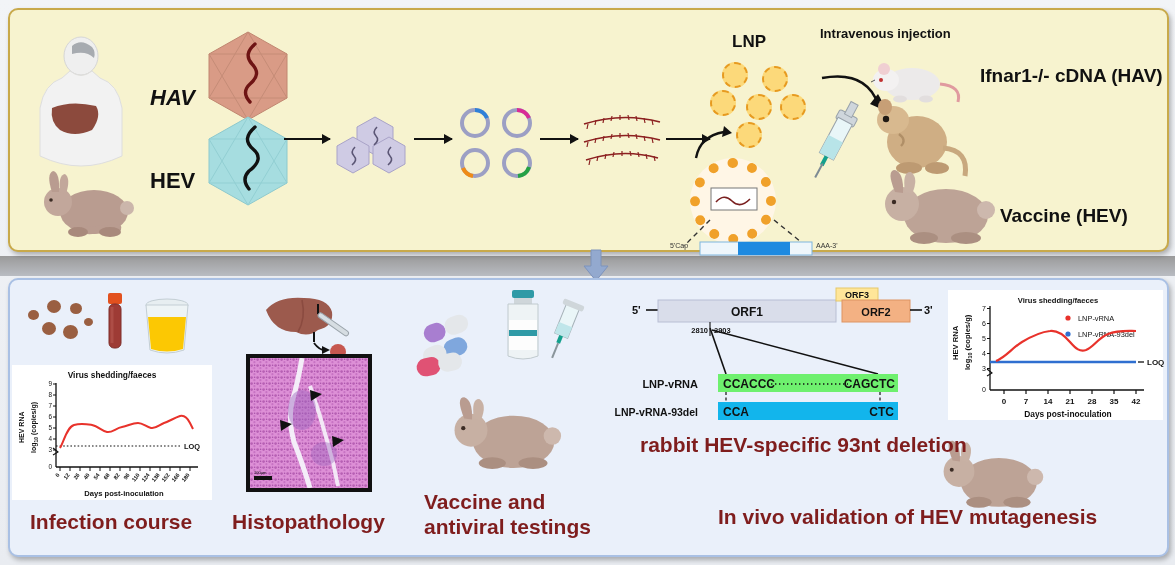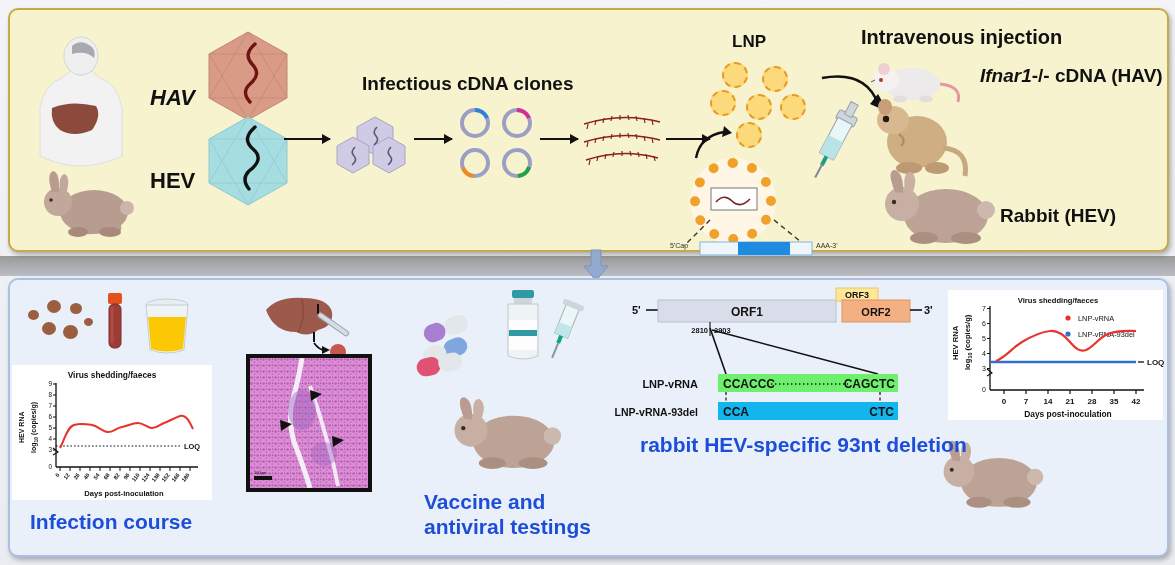--- a/index.html
+++ b/index.html
@@ -21,21 +21,21 @@
     position:absolute;left:8px;top:278px;width:1157px;height:275px;
     background:#eaf0fa;border:2px solid #a9c0e4;border-radius:10px;
     box-shadow:2px 3px 5px rgba(0,0,0,.28);
   }
   .band{position:absolute;left:0;top:256px;width:1175px;height:20px;
         background:linear-gradient(180deg,#9a9a9a,#b9bcc2);}
   .downarrow{position:absolute;left:583px;top:250px;width:26px;height:32px;}
 
   
   .lbl{position:absolute;font-weight:bold;color:#111;white-space:nowrap;}
-  .ital{font-style:italic;}
+  .ital{}
 
   
   .human{position:absolute;left:16px;top:28px;width:110px;height:130px;}
   .rabbit-top{position:absolute;left:22px;top:158px;width:106px;height:72px;}
   .hex{position:absolute;}
   .t-arrow{position:absolute;height:2px;background:#111;}
   .t-arrow:after{content:"";position:absolute;right:-1px;top:-4px;
      border-left:9px solid #111;border-top:5px solid transparent;border-bottom:5px solid transparent;}
   .plasmid{position:absolute;width:30px;height:30px;border-radius:50%;
            border:4px solid #9c9fc4;box-sizing:border-box;}
@@ -52,21 +52,21 @@
 
   
   .chartbox{position:absolute;background:#fff;}
   .chart-l{left:12px;top:365px;width:200px;height:135px;}
   .chart-r{left:948px;top:290px;width:215px;height:130px;}
   .histo{position:absolute;left:246px;top:354px;width:126px;height:138px;
          border:4px solid #111;box-sizing:border-box;overflow:hidden;background:#d98fd0;}
   .genome{position:absolute;left:630px;top:288px;width:310px;height:130px;}
 
   .pellet{position:absolute;border-radius:50%;background:#9a5f41;}
-  .cbl{position:absolute;font-weight:bold;color:#1d4ed8;white-space:nowrap;}
+  .cbl{position:absolute;font-weight:bold;color:#7f1d1d;white-space:nowrap;}
   svg{display:block;overflow:visible;}
 </style>
 </head>
 <body>
 
 <div class="stage">
 
   <div class="band"></div>
 
   <div class="panel-top">
@@ -114,21 +114,20 @@
         <line x1="43" y1="2" x2="4" y2="68"></line>
           <line x1="43" y1="2" x2="82" y2="68"></line>
         <line x1="4" y1="24" x2="43" y2="90"></line>
           <line x1="82" y1="24" x2="43" y2="90"></line>
       </g>
       <path d="M50 12 q-14 12 -2 22 q12 10 -4 22 q-8 8 0 18" stroke="#111" stroke-width="3.4" fill="none" stroke-linecap="round"></path>
     </svg>
 
     <div class="t-arrow" style="left:274px;top:128px;width:46px;"></div>
 
-    <div class="lbl" style="left:352px;top:63px;font-size:19px;">Infectious cDNA clones</div>
 
     <svg style="position:absolute;left:325px;top:105px;width:74px;height:60px;" viewBox="0 0 74 60">
       <g fill="#cfcbe4" stroke="#a9a3c8">
         <polygon points="40,2 58,12 58,30 40,40 22,30 22,12"></polygon>
         <polygon points="18,22 34,31 34,49 18,58 2,49 2,31"></polygon>
         <polygon points="54,22 70,31 70,49 54,58 38,49 38,31"></polygon>
       </g>
       <g stroke="#5b5675" stroke-width="1.6" fill="none">
         <path d="M42 12 q-5 5 -1 9 q4 4 -2 9"></path>
         <path d="M20 32 q-5 5 -1 9 q4 4 -2 9"></path>
@@ -202,21 +201,21 @@
       <path d="M104 2 L136 28" stroke="#333" stroke-width="1.4" stroke-dasharray="5,4" fill="none"></path>
     </svg>
 
     <div style="position:absolute;left:660px;top:232px;font-size:7px;color:#333;">5'Cap</div>
     <svg class="mrna-bar" viewBox="0 0 112 13">
       <rect x="0" y="0" width="112" height="13" fill="#eef6fb" stroke="#7fb6dd"></rect>
       <rect x="38" y="0" width="52" height="13" fill="#1e8ae0"></rect>
     </svg>
     <div style="position:absolute;left:806px;top:232px;font-size:7px;color:#333;">AAA-3'</div>
 
-    <div class="lbl" style="left:810px;top:16px;font-size:20px;margin-left:41px;">Intravenous injection</div>
+    <div class="lbl" style="left:810px;top:16px;font-size:13px;">Intravenous injection</div>
 
     <svg style="position:absolute;left:810px;top:50px;width:84px;height:68px;" viewBox="0 0 84 68">
       <path d="M2 18 Q46 10 58 44" stroke="#111" stroke-width="2.6" fill="none"></path>
       <polygon points="50,44 68,52 58,34" fill="#111"></polygon>
     </svg>
 
     <svg class="syringe" viewBox="0 0 56 76">
       <g transform="rotate(28 28 38)">
         <rect x="18" y="4" width="20" height="10" rx="2" fill="#cfd6dc" stroke="#9aa3ab"></rect>
         <rect x="20" y="12" width="16" height="40" fill="#e9f6f8" stroke="#9aa3ab"></rect>
@@ -253,21 +252,21 @@
     <svg class="rabbit-2" viewBox="0 0 128 78">
       <ellipse cx="76" cy="46" rx="42" ry="27" fill="#bda396"></ellipse>
       <circle cx="32" cy="34" r="17" fill="#c7b0a3"></circle>
       <path d="M25 22 Q16 0 25 0 Q34 3 33 23 Z" fill="#b99c90"></path>
       <path d="M35 22 Q32 1 41 2 Q49 8 42 24 Z" fill="#c8b1a4"></path>
       <circle cx="24" cy="32" r="2.2" fill="#3b2b24"></circle>
       <ellipse cx="54" cy="68" rx="14" ry="6" fill="#ab8f81"></ellipse>
       <ellipse cx="96" cy="68" rx="15" ry="6" fill="#ab8f81"></ellipse>
       <circle cx="116" cy="40" r="9" fill="#cdb8ad"></circle>
     </svg>
-    <div class="lbl" style="left:990px;top:195px;font-size:19px;">Rabbit (HEV)</div>
+    <div class="lbl" style="left:990px;top:195px;font-size:19px;">Vaccine (HEV)</div>
   </div>
 
   <svg class="downarrow" viewBox="0 0 26 32">
     <polygon points="8,0 18,0 18,16 25,16 13,31 1,16 8,16" fill="#93a9cf" stroke="#7d93bb"></polygon>
   </svg>
 
   <div class="panel-bottom"></div>
 
   <div>
     <div class="pellet" style="left:28px;top:310px;width:11px;height:10px;"></div>
@@ -537,17 +536,19 @@
         <text x="122" y="114">21</text>
           <text x="144" y="114">28</text>
           <text x="166" y="114">35</text>
         <text x="188" y="114">42</text>
       </g>
       <text x="120" y="127" text-anchor="middle" font-size="8.4" font-weight="bold" font-family="Liberation Sans, sans-serif" fill="#111">Days post-inoculation</text>
     </svg>
   </div>
 
   <div class="cbl" style="left:30px;top:510px;font-size:21px;">Infection course</div>
+  <div class="cbl" style="left:232px;top:510px;font-size:21px;">Histopathology</div>
   <div class="cbl" style="left:424px;top:515px;font-size:21px;">antiviral testings</div>
   <div class="cbl" style="left:424px;top:490px;font-size:21px;">Vaccine and</div>
   <div class="cbl" style="left:640px;top:433px;font-size:21px;">rabbit HEV-specific 93nt deletion</div>
+  <div class="cbl" style="left:718px;top:505px;font-size:21px;"><span class="ital">In vivo</span><span> validation of HEV mutagenesis</span></div>
 
 </div>
 
 </body></html>

